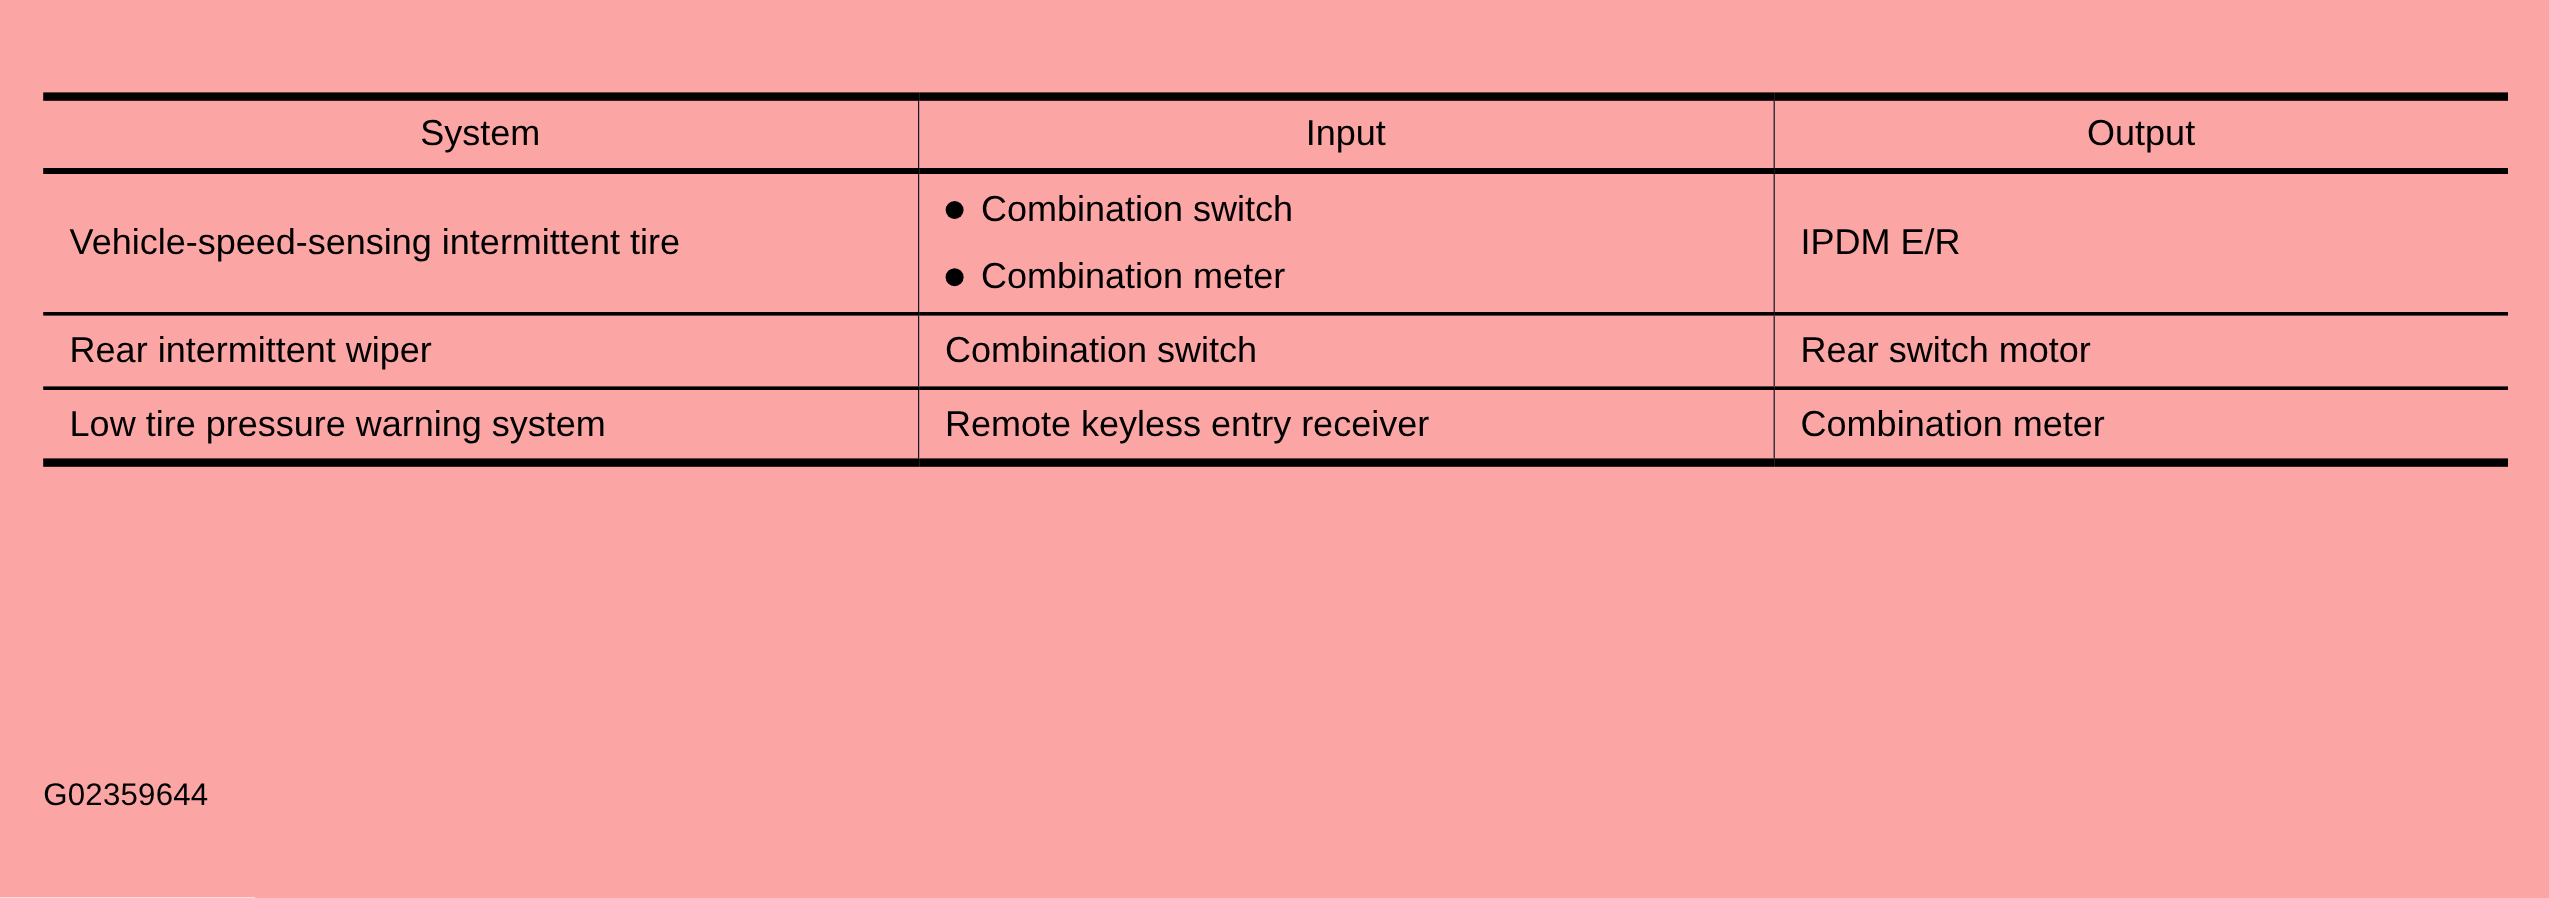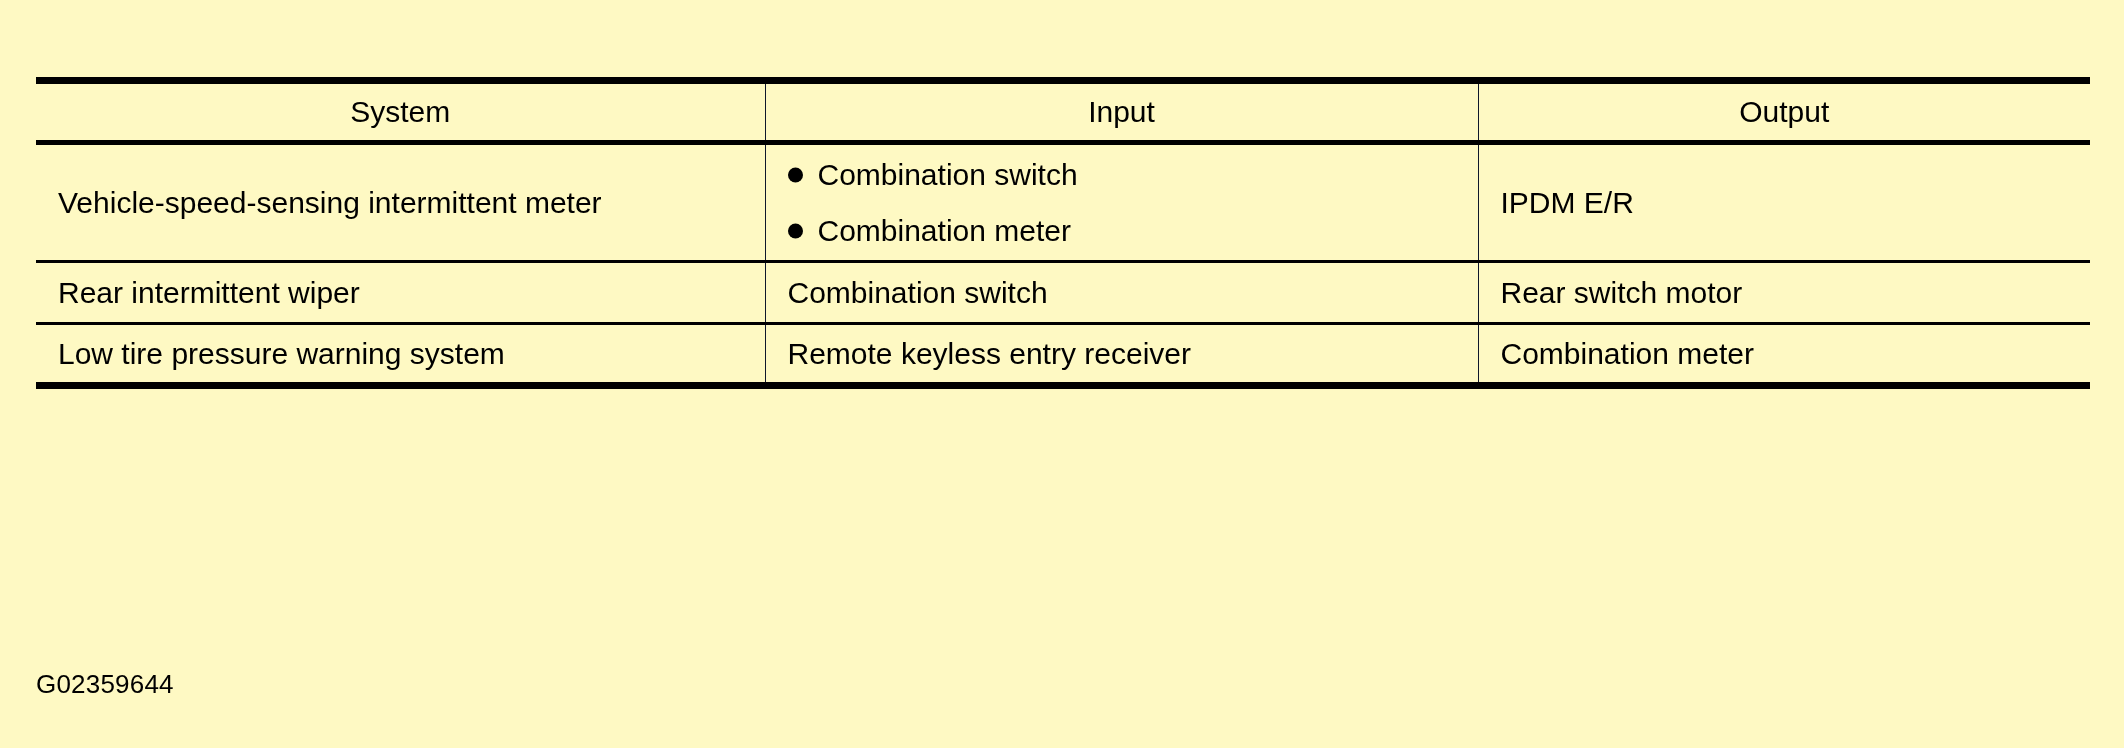--- a/index.html
+++ b/index.html
@@ -10,21 +10,21 @@
     background: #ffffff;
     font-family: "Liberation Sans", sans-serif;
     color: #000000;
     overflow: hidden;
   }
 
   #page {
     position: relative;
     width: 2124px;
     height: 748px;
-    background: #fef9c3;
+    background: #fca5a5;
   }
 
   
   .table-wrap {
     position: absolute;
     left: 36px;
     top: 77px;
     width: 2054px;
   }
 
@@ -100,21 +100,21 @@
     height: 15px;
     border-radius: 50%;
     background: #000;
     display: block;
   }
 
   
   .caption {
     position: absolute;
     left: 36px;
-    top: 669px;
+    top: 647px;
     font-size: 26px;
     letter-spacing: 0.2px;
     color: #000;
     white-space: nowrap;
   }
 </style>
 </head>
 <body>
 
 <div id="page">
@@ -131,21 +131,21 @@
         <tr>
           <th class="th-cell">System</th>
           <th class="th-cell">Input</th>
           <th class="th-cell">Output</th>
         </tr>
       </thead>
 
       <tbody>
 
         <tr class="row-tall">
-          <td class="cell cell-pad-left">Vehicle-speed-sensing intermittent meter</td>
+          <td class="cell cell-pad-left">Vehicle-speed-sensing intermittent tire</td>
           <td class="cell">
             <ul class="blist">
               <li>
                 <span class="bullet"></span>
                 <span>Combination switch</span>
               </li>
               <li>
                 <span class="bullet"></span>
                 <span>Combination meter</span>
               </li>

